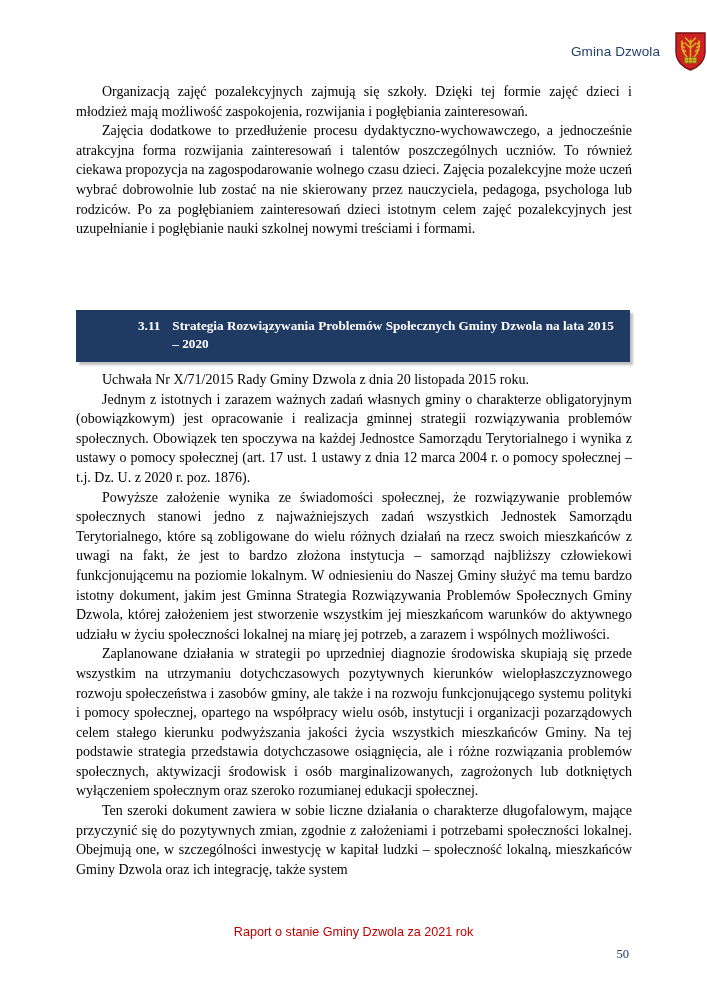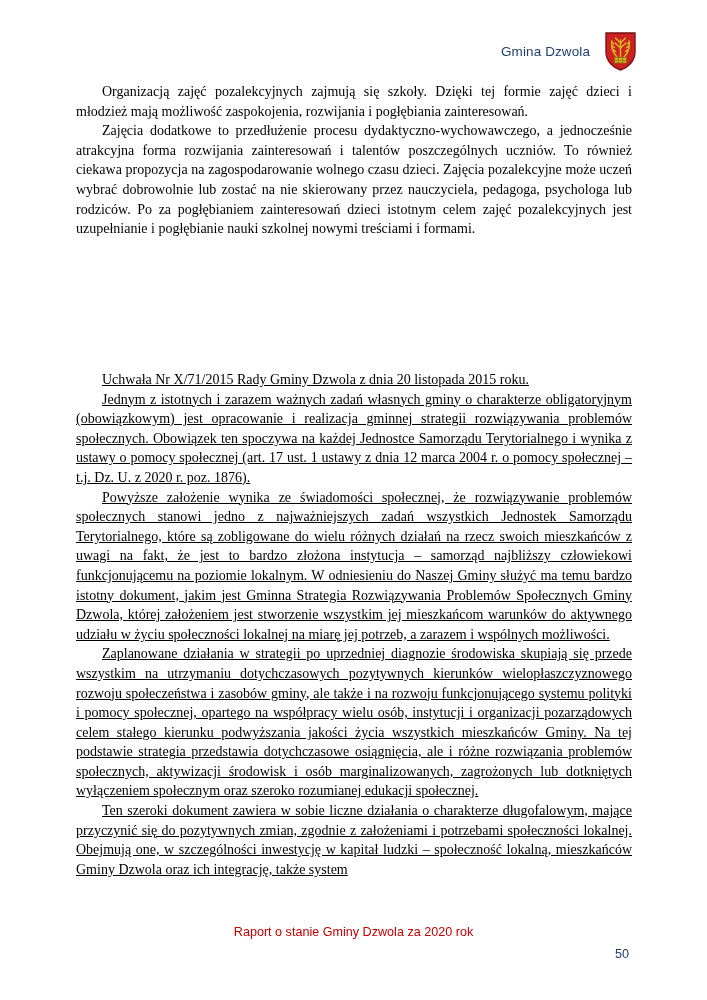--- a/index.html
+++ b/index.html
@@ -26,21 +26,20 @@
   
   .page-header {
     position: absolute;
     top: 28px;
     left: 0;
     width: 707px;
     height: 46px;
     display: flex;
     align-items: center;
     justify-content: flex-end;
-    padding-right: 70px;
     box-sizing: border-box;
   }
   .header-title {
     font-family: "Liberation Sans", "DejaVu Sans", sans-serif;
     font-size: 13.5px;
     color: #23416b;
     letter-spacing: 0.1px;
     margin-right: 14px;
     white-space: nowrap;
   }
@@ -97,21 +96,20 @@
     font-size: 13.2px;
     line-height: 18px;
     flex: 1 1 auto;
   }
 
   .content-lower {
     position: absolute;
     left: 76px;
     top: 370px;
     width: 556px;
-    text-decoration: underline;
   }
 
   
   .page-footer {
     position: absolute;
     left: 0;
     top: 925px;
     width: 707px;
     height: 60px;
   }
@@ -126,21 +124,21 @@
     color: #c00000;
   }
   .footer-pageno {
     position: absolute;
     top: 22px;
     left: 0;
     width: 707px;
     padding-right: 78px;
     box-sizing: border-box;
     text-align: right;
-    font-family: Liberation Sans, sans-serif;
+    font-family: Liberation Serif, serif;
     font-size: 12.6px;
     color: #1f3b63;
   }
 </style>
 </head>
 <body>
 
 <div class="page">
 
   <div class="page-header">
@@ -171,27 +169,31 @@
         </g>
       </svg>
     </div>
   </div>
 
   <div class="content">
     <p class="body-par">Organizacją zajęć pozalekcyjnych zajmują się szkoły. Dzięki tej formie zajęć dzieci i młodzież mają możliwość zaspokojenia, rozwijania i pogłębiania zainteresowań.</p>
     <p class="body-par">Zajęcia dodatkowe to przedłużenie procesu dydaktyczno-wychowawczego, a jednocześnie atrakcyjna forma rozwijania zainteresowań i talentów poszczególnych uczniów. To również ciekawa propozycja na zagospodarowanie wolnego czasu dzieci. Zajęcia pozalekcyjne może uczeń wybrać dobrowolnie lub zostać na nie skierowany przez nauczyciela, pedagoga, psychologa lub rodziców. Po za pogłębianiem zainteresowań dzieci istotnym celem zajęć pozalekcyjnych jest uzupełnianie i pogłębianie nauki szkolnej nowymi treściami i formami.</p>
   </div>
 
+  <div class="section-banner">
+    <span class="banner-num">3.11</span>
+    <span class="banner-text">Strategia Rozwiązywania Problemów Społecznych Gminy Dzwola na lata 2015 – 2020</span>
+  </div>
 
   <div class="content-lower">
     <p class="body-par">Uchwała Nr X/71/2015 Rady Gminy Dzwola z dnia 20 listopada 2015 roku.</p>
     <p class="body-par">Jednym z istotnych i zarazem ważnych zadań własnych gminy o charakterze obligatoryjnym (obowiązkowym) jest opracowanie i realizacja gminnej strategii rozwiązywania problemów społecznych. Obowiązek ten spoczywa na każdej Jednostce Samorządu Terytorialnego i wynika z ustawy o pomocy społecznej (art. 17 ust. 1 ustawy z dnia 12 marca 2004 r. o pomocy społecznej – t.j. Dz. U. z 2020 r. poz. 1876).</p>
     <p class="body-par">Powyższe założenie wynika ze świadomości społecznej, że rozwiązywanie problemów społecznych stanowi jedno z najważniejszych zadań wszystkich Jednostek Samorządu Terytorialnego, które są zobligowane do wielu różnych działań na rzecz swoich mieszkańców z uwagi na fakt, że jest to bardzo złożona instytucja – samorząd najbliższy człowiekowi funkcjonującemu na poziomie lokalnym. W odniesieniu do Naszej Gminy służyć ma temu bardzo istotny dokument, jakim jest Gminna Strategia Rozwiązywania Problemów Społecznych Gminy Dzwola, której założeniem jest stworzenie wszystkim jej mieszkańcom warunków do aktywnego udziału w życiu społeczności lokalnej na miarę jej potrzeb, a zarazem i wspólnych możliwości.</p>
     <p class="body-par">Zaplanowane działania w strategii po uprzedniej diagnozie środowiska skupiają się przede wszystkim na utrzymaniu dotychczasowych pozytywnych kierunków wielopłaszczyznowego rozwoju społeczeństwa i zasobów gminy, ale także i na rozwoju funkcjonującego systemu polityki i pomocy społecznej, opartego na współpracy wielu osób, instytucji i organizacji pozarządowych celem stałego kierunku podwyższania jakości życia wszystkich mieszkańców Gminy. Na tej podstawie strategia przedstawia dotychczasowe osiągnięcia, ale i różne rozwiązania problemów społecznych, aktywizacji środowisk i osób marginalizowanych, zagrożonych lub dotkniętych wyłączeniem społecznym oraz szeroko rozumianej edukacji społecznej.</p>
     <p class="body-par">Ten szeroki dokument zawiera w sobie liczne działania o charakterze długofalowym, mające przyczynić się do pozytywnych zmian, zgodnie z założeniami i potrzebami społeczności lokalnej. Obejmują one, w szczególności inwestycję w kapitał ludzki – społeczność lokalną, mieszkańców Gminy Dzwola oraz ich integrację, także system</p>
   </div>
 
   <div class="page-footer">
-    <div class="footer-text">Raport o stanie Gminy Dzwola za 2020 rok</div>
+    <div class="footer-text">Raport o stanie Gminy Dzwola za 2021 rok</div>
     <div class="footer-pageno">50</div>
   </div>
 
 </div>
 
 </body></html>

